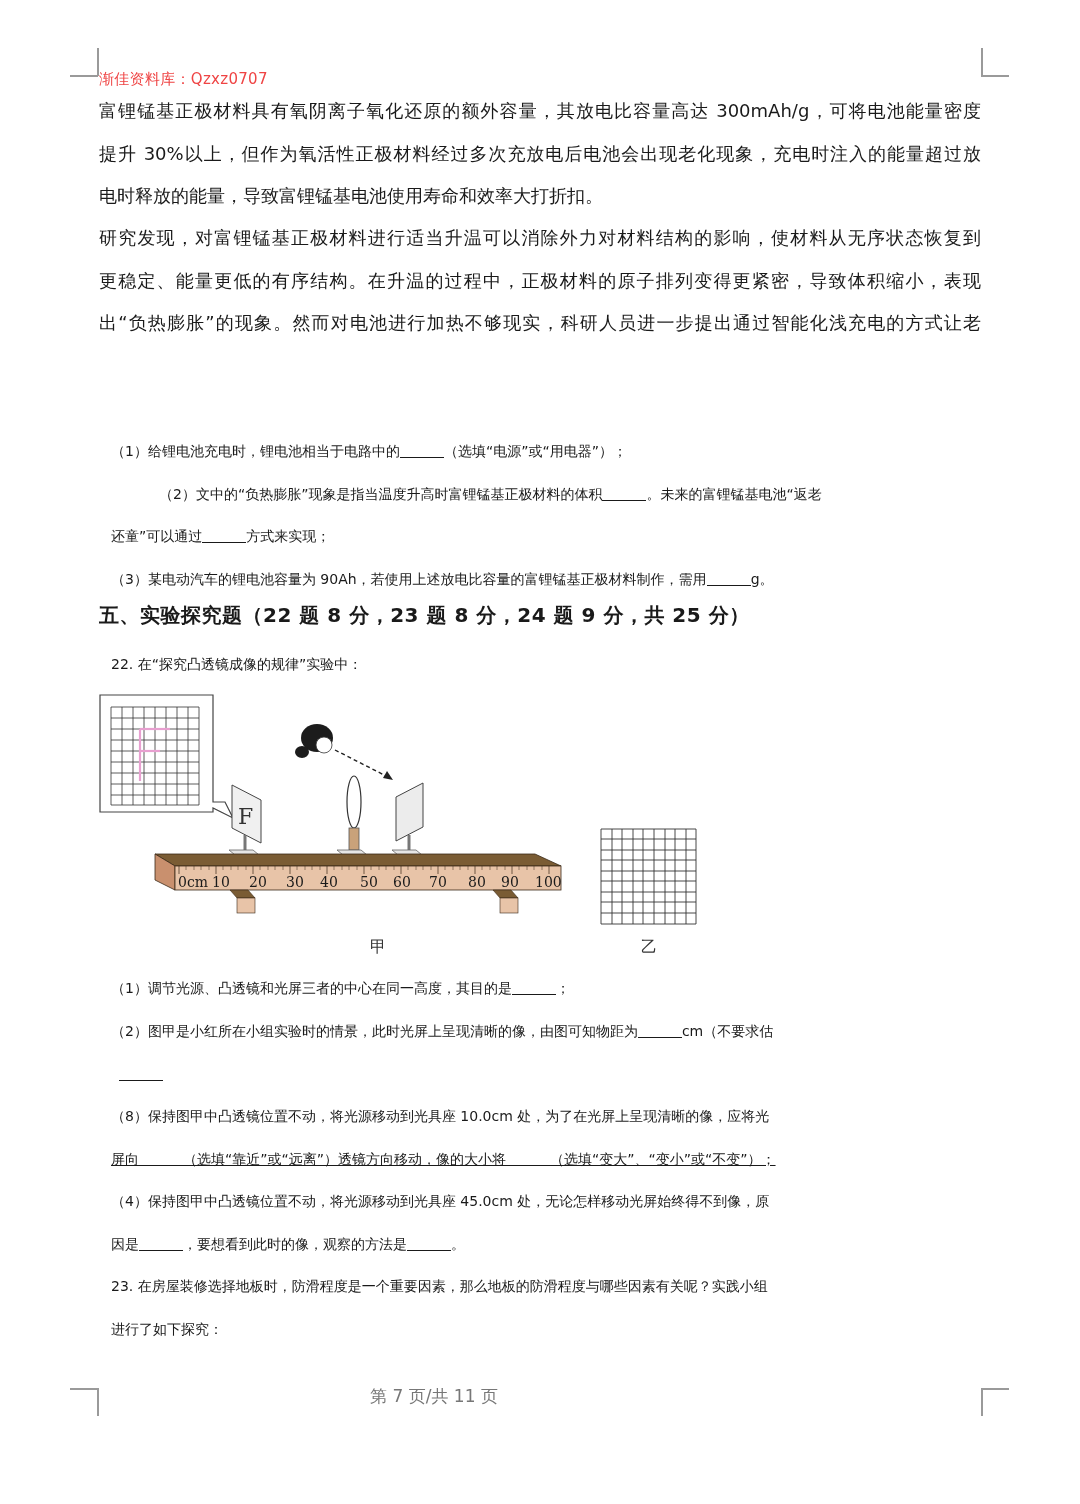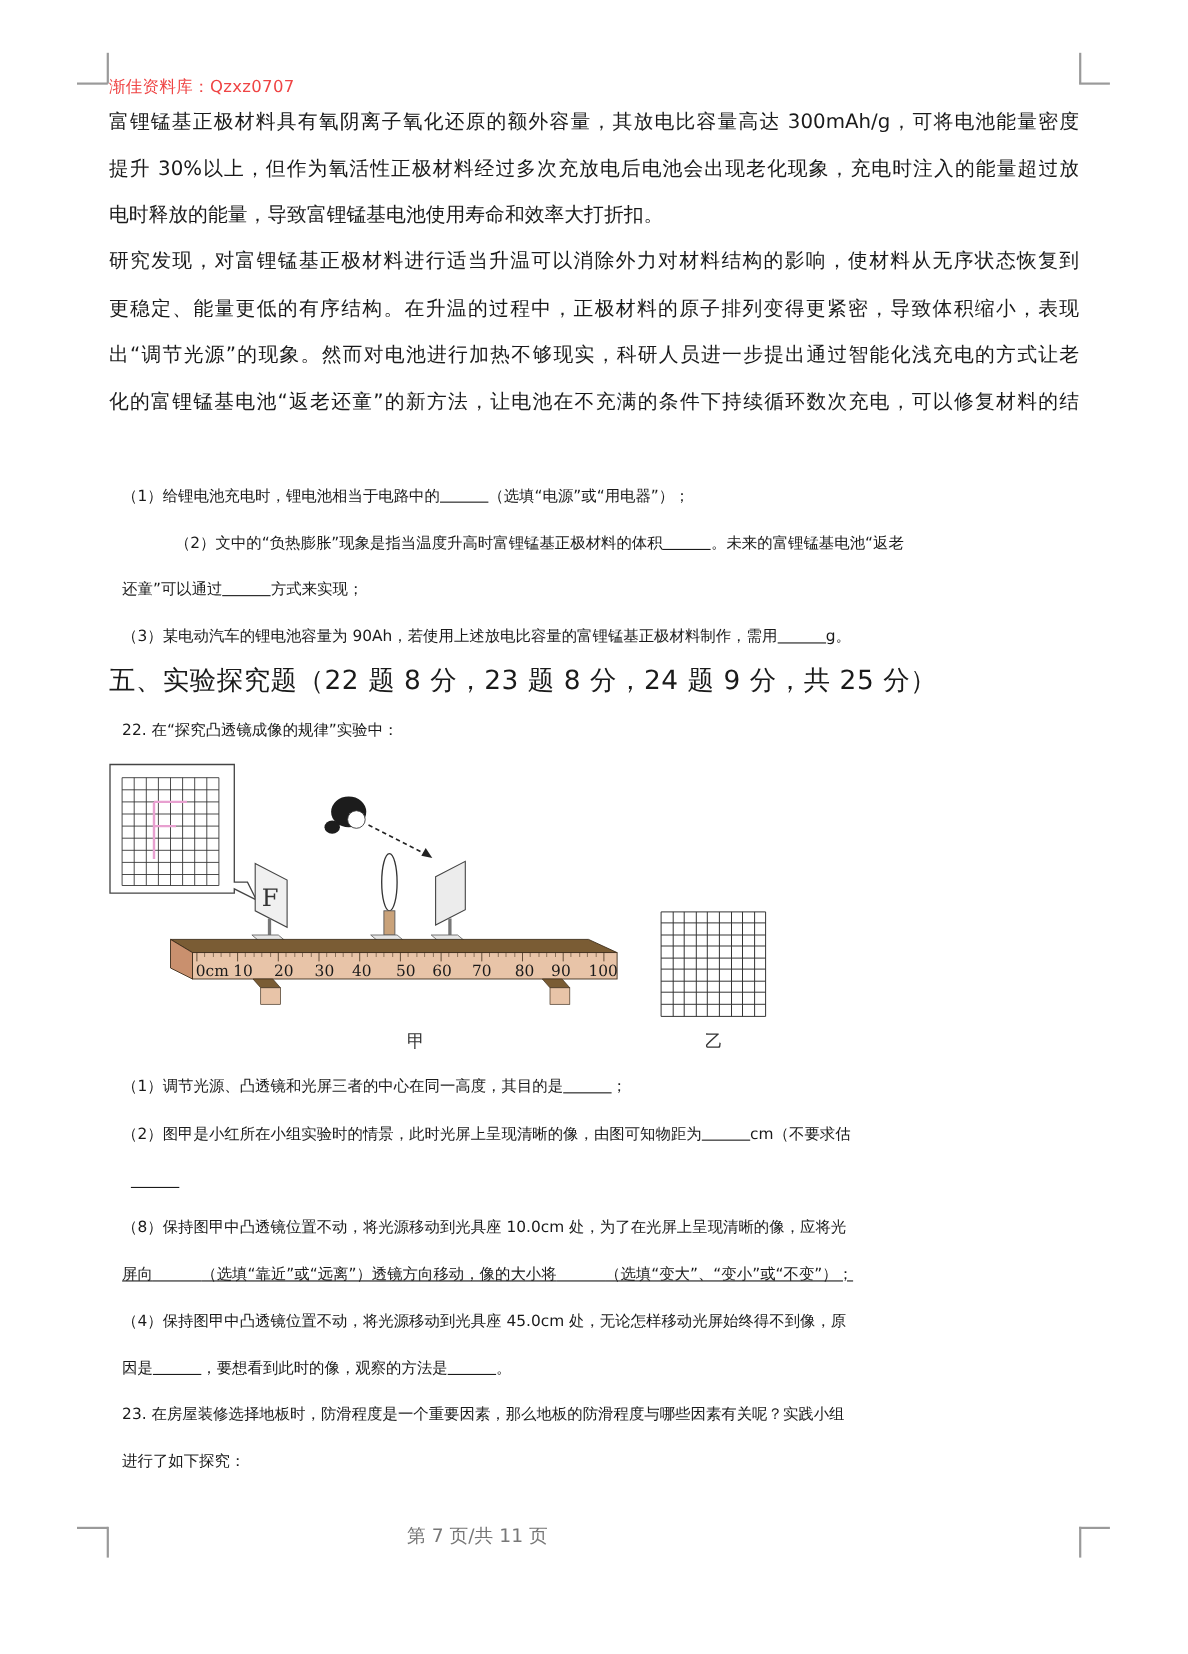--- a/index.html
+++ b/index.html
@@ -3,21 +3,21 @@
 <meta charset="utf-8">
 <style>
   html,body{margin:0;padding:0;background:#ffffff;}
   body{width:1080px;height:1504px;position:relative;overflow:hidden;
        font-family:"DejaVu Sans","Liberation Sans",sans-serif;color:#1a1a1a;}
   .corner{position:absolute;background:#9a9a9a;}
   .watermark{position:absolute;left:99px;top:70px;font-size:15px;color:#ef4444;letter-spacing:0.3px;}
   .p{position:absolute;left:99px;width:882px;font-size:18px;line-height:42.5px;
      text-align:justify;text-align-last:justify;white-space:nowrap;}
   .line{display:block;height:42.5px;}
-  .section{position:absolute;left:99px;top:602px;font-size:24px;font-weight:normal;letter-spacing:0.5px;}
+  .section{position:absolute;left:99px;top:602px;font-size:20px;font-weight:bold;letter-spacing:0.5px;}
   .qline{position:absolute;left:111px;font-size:14px;line-height:42.5px;white-space:nowrap;}
   .blank{display:inline-block;border-bottom:1.5px solid #1a1a1a;width:44px;height:18px;vertical-align:-2px;}
   .caption{position:absolute;font-size:16px;color:#333;}
   .footer{position:absolute;top:1385px;left:0;width:868px;text-align:center;font-size:17px;color:#777;}
   svg text{font-family:"DejaVu Serif","Liberation Serif",serif;}
 </style>
 </head>
 <body>
 
 <div class="corner" style="left:97px;top:48px;width:1.5px;height:28px;"></div>
@@ -33,22 +33,21 @@
 
 <div class="p" style="top:90px;">
   <span class="line">富锂锰基正极材料具有氧阴离子氧化还原的额外容量，其放电比容量高达 300mAh/g，可将电池能量密度</span>
   <span class="line">提升 30%以上，但作为氧活性正极材料经过多次充放电后电池会出现老化现象，充电时注入的能量超过放</span>
   <span class="line" style="text-align-last:left;">电时释放的能量，导致富锂锰基电池使用寿命和效率大打折扣。</span>
 </div>
 
 <div class="p" style="top:217px;">
   <span class="line">研究发现，对富锂锰基正极材料进行适当升温可以消除外力对材料结构的影响，使材料从无序状态恢复到</span>
   <span class="line">更稳定、能量更低的有序结构。在升温的过程中，正极材料的原子排列变得更紧密，导致体积缩小，表现</span>
-  <span class="line">出“调节光源”的现象。然而对电池进行加热不够现实，科研人员进一步提出通过智能化浅充电的方式让老</span>
-  <span class="line">化的富锂锰基电池“返老还童”的新方法，让电池在不充满的条件下持续循环数次充电，可以修复材料的结</span>
+  <span class="line">出“负热膨胀”的现象。然而对电池进行加热不够现实，科研人员进一步提出通过智能化浅充电的方式让老</span>
 </div>
 
 <div class="qline" style="top:430px;">
   <span>（1）给锂电池充电时，锂电池相当于电路中的</span><span class="blank"></span><span>（选填“电源”或“用电器”）；</span>
 </div>
 <div class="qline" style="top:473px;margin-left:48px;">
   <span>（2）文中的“负热膨胀”现象是指当温度升高时富锂锰基正极材料的体积</span><span class="blank"></span><span>。未来的富锂锰基电池“返老</span>
 </div>
 <div class="qline" style="top:515px;">
   <span>还童”可以通过</span><span class="blank"></span><span>方式来实现；</span>

